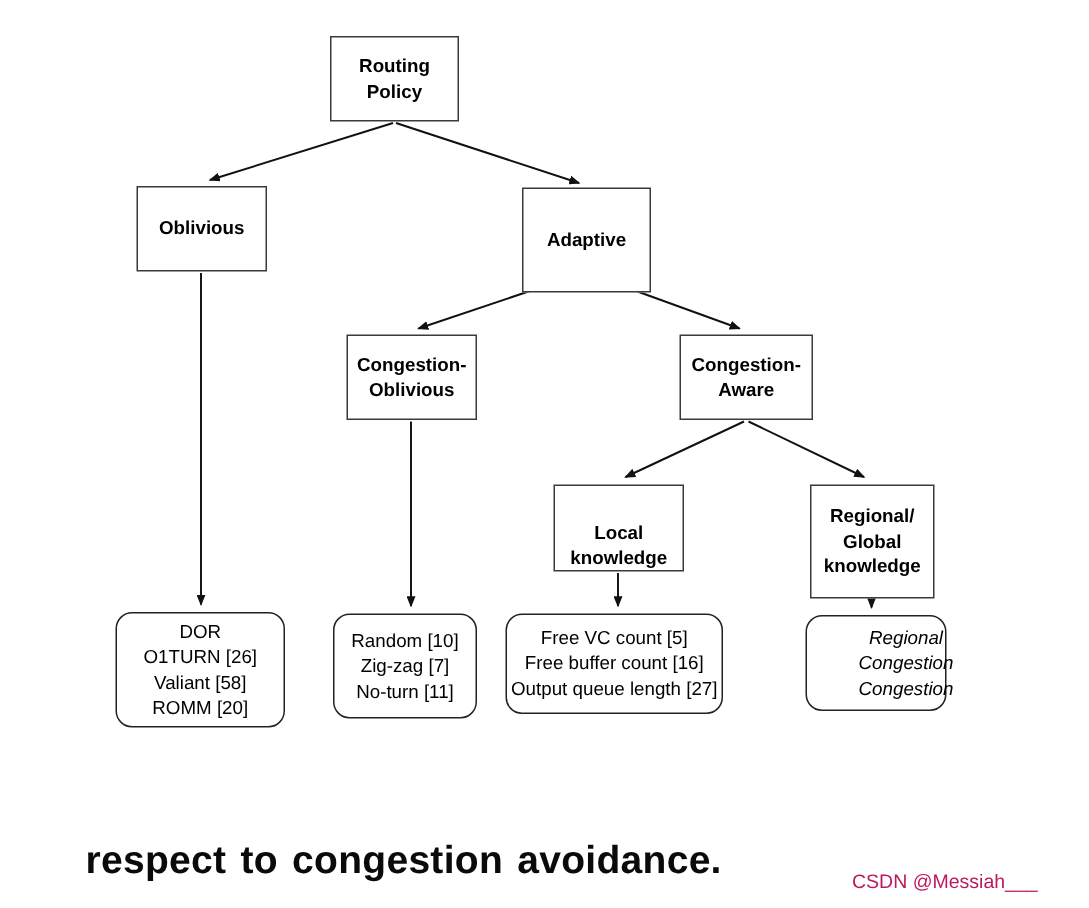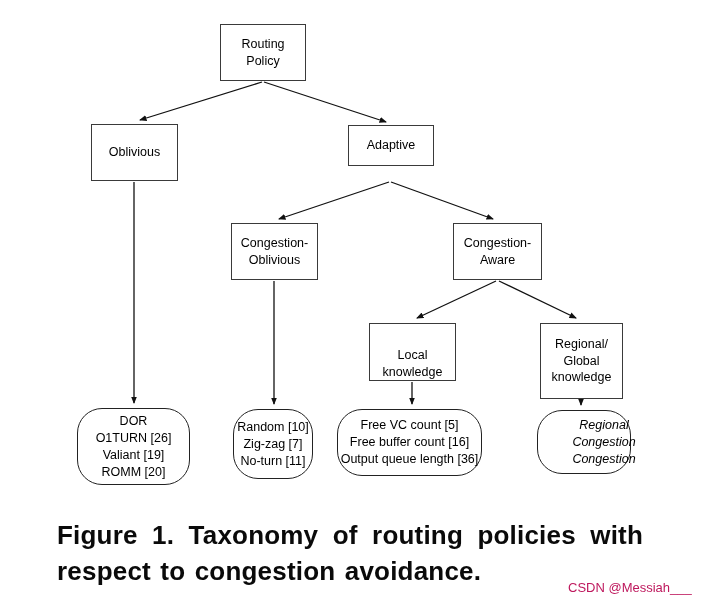--- a/index.html
+++ b/index.html
@@ -23,60 +23,60 @@
     display: flex;
     flex-direction: column;
     align-items: center;
     justify-content: center;
     text-align: center;
     color: #000000;
     box-sizing: border-box;
   }
   .node {
     border: 1.5px solid #3a3a3a;
-    font-weight: normal;
+    font-weight: bold;
     font-size: 12.5px;
     line-height: 16.5px;
   }
   .leaf {
     border: 1.5px solid #222222;
-    border-radius: 25px;
+    border-radius: 11px;
     font-size: 12.5px;
     line-height: 17px;
   }
   .leaf.italic { font-style: italic; padding-left: 40px; }
 
   
   #n-routing   { left: 220px; top:  24px; width:  86px; height: 57px; }
   #n-oblivious { left:  91px; top: 124px; width:  87px; height: 57px; }
-  #n-adaptive  { left: 348px; top: 125px; width:  86px; height: 41px; }
+  #n-adaptive  { left: 348px; top: 125px; width:  86px; height: 70px; }
   #n-cobl      { left: 231px; top: 223px; width:  87px; height: 57px; }
   #n-caware    { left: 453px; top: 223px; width:  89px; height: 57px; }
   #n-local     { left: 369px; top: 323px; width:  87px; height: 58px; justify-content: flex-end; }
   #n-regional  { left: 540px; top: 323px; width:  83px; height: 76px; }
 
   
   #l-dor      { left:  77px; top: 408px; width: 113px; height: 77px; }
-  #l-random   { left: 222px; top: 409px; width:  80px; height: 70px; margin-left: 11px; }
+  #l-random   { left: 222px; top: 409px; width:  96px; height: 70px; }
   #l-freevc   { left: 337px; top: 409px; width: 145px; height: 67px; }
   #l-regional { left: 537px; top: 410px; width:  94px; height: 64px; }
 
   .caption {
     position: absolute;
     left: 57px;
     top: 517px;
     width: 640px;
     font-weight: bold;
     font-size: 26px;
     line-height: 36px;
     color: #0a0a0a;
     letter-spacing: 0.2px;
   }
   .caption .cap-line1 { word-spacing: 7px; }
-  .caption .cap-line2 { word-spacing: 2px; }
+  .caption .cap-line2 { word-spacing: 2px; margin-top: 38px; }
 
   .watermark {
     position: absolute;
     left: 568px;
     top: 580px;
     font-size: 13px;
     color: #be185d;
   }
 </style>
 </head>
@@ -134,42 +134,41 @@
 
   <div class="node" id="n-regional">
     <span>Regional/</span>
     <span>Global</span>
     <span>knowledge</span>
   </div>
 
   <div class="leaf" id="l-dor">
     <span>DOR</span>
     <span>O1TURN [26]</span>
-    <span>Valiant [19]</span>
+    <span>Valiant [58]</span>
     <span>ROMM [20]</span>
   </div>
 
   <div class="leaf" id="l-random">
     <span>Random [10]</span>
     <span>Zig-zag [7]</span>
     <span>No-turn [11]</span>
   </div>
 
   <div class="leaf" id="l-freevc">
     <span>Free VC count [5]</span>
     <span>Free buffer count [16]</span>
-    <span>Output queue length [36]</span>
+    <span>Output queue length [27]</span>
   </div>
 
   <div class="leaf italic" id="l-regional">
     <span>Regional</span>
     <span>Congestion</span>
     <span>Congestion</span>
   </div>
 
   <div class="caption">
-    <div class="cap-line1">Figure 1. Taxonomy of routing policies with</div>
     <div class="cap-line2">respect to congestion avoidance.</div>
   </div>
 
   <div class="watermark">CSDN @Messiah___</div>
 
 </div>
 
 </body></html>

